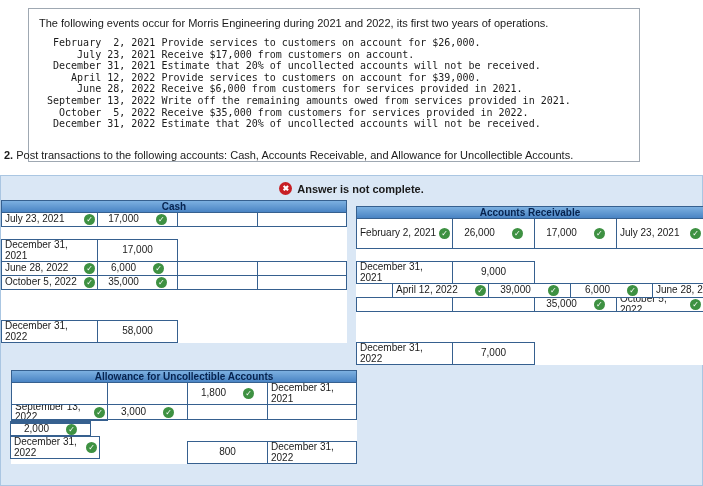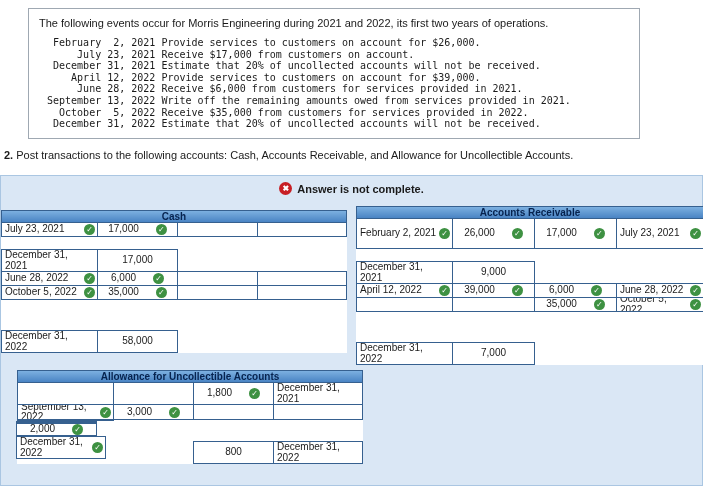--- a/index.html
+++ b/index.html
@@ -1,34 +1,34 @@
 <!DOCTYPE html>
 <html><head>
 <meta charset="utf-8">
 <style>
   *{margin:0;padding:0;box-sizing:border-box;}
   html,body{width:703px;height:486px;overflow:hidden;background:#fff;
     font-family:"Liberation Sans",sans-serif;position:relative;}
-  .events-box{position:absolute;left:28px;top:8px;width:612px;height:131px;
+  .events-box{position:absolute;left:28px;top:8px;width:612px;height:154px;
     background:#fff;border:1px solid #9fa8b2;}
   .events-title{position:absolute;left:10px;top:8px;font-size:11px;color:#1a1a1a;}
   .events-pre{position:absolute;left:18px;top:28px;white-space:pre;
     font-family:"DejaVu Sans Mono",monospace;font-size:10px;line-height:11.6px;color:#1a1a1a;}
   .instruction{position:absolute;left:4px;top:149px;font-size:11px;color:#1a1a1a;}
   .instruction b{margin-right:3px;}
   .panel{position:absolute;left:0;top:175px;width:703px;height:311px;
     background:#dae7f5;border:1px solid #aac6e2;}
   .alert{position:absolute;left:0;top:6px;width:100%;display:flex;align-items:center;
     justify-content:center;gap:5px;font-size:11px;font-weight:bold;color:#1a1a1a;}
   .x-icon{display:inline-flex;width:13px;height:13px;border-radius:50%;background:#c71f25;
     color:#fff;font-size:8px;align-items:center;justify-content:center;font-weight:bold;flex:none;}
   .taccount{position:absolute;background:#fff;}
-  #cash-table{left:0;top:34px;width:346px;}
+  #cash-table{left:0;top:24px;width:346px;}
   #ar-table{left:355px;top:30px;width:348px;}
-  #allowance-table{left:16px;top:194px;width:346px;}
+  #allowance-table{left:10px;top:194px;width:346px;}
   .thead{height:13px;background:linear-gradient(180deg,#7cb0e0 0%,#4a84c4 100%);
     border:1px solid #36608f;display:flex;align-items:center;justify-content:center;
     font-size:10px;font-weight:bold;color:#06234f;}
   .trow{display:flex;margin-top:-1px;}
   .tgap{background:#fff;}
   .tcell{border:1px solid #36608f;background:#fff;display:flex;align-items:center;
     font-size:10px;color:#1a1a1a;flex:none;overflow:hidden;}
   .tcell + .tcell{margin-left:-1px;}
   .tlabel{width:97px;justify-content:space-between;padding:0 2px 0 3px;}
   .tlabel2{width:90px;justify-content:space-between;padding:0 2px 0 3px;}
@@ -152,21 +152,21 @@
         <div class="tcell tlabel">
           <span class="celltext">December 31,
 2021</span>
         </div>
         <div class="tcell tamount">
           <span class="celltext">9,000</span>
         </div>
         <div class="tcell tamount ghost"></div>
         <div class="tcell tlabel2 ghost"></div>
       </div>
-      <div class="trow" style="height: 15px;">
+      <div class="trow" style="height: 15px; padding-left: 36px;">
         <div class="tcell tlabel">
           <span class="celltext">April 12, 2022</span>
           <span class="check">✓</span>
         </div>
         <div class="tcell tamount">
           <span class="celltext">39,000</span>
           <span class="check">✓</span>
         </div>
         <div class="tcell tamount">
           <span class="celltext">6,000</span>

